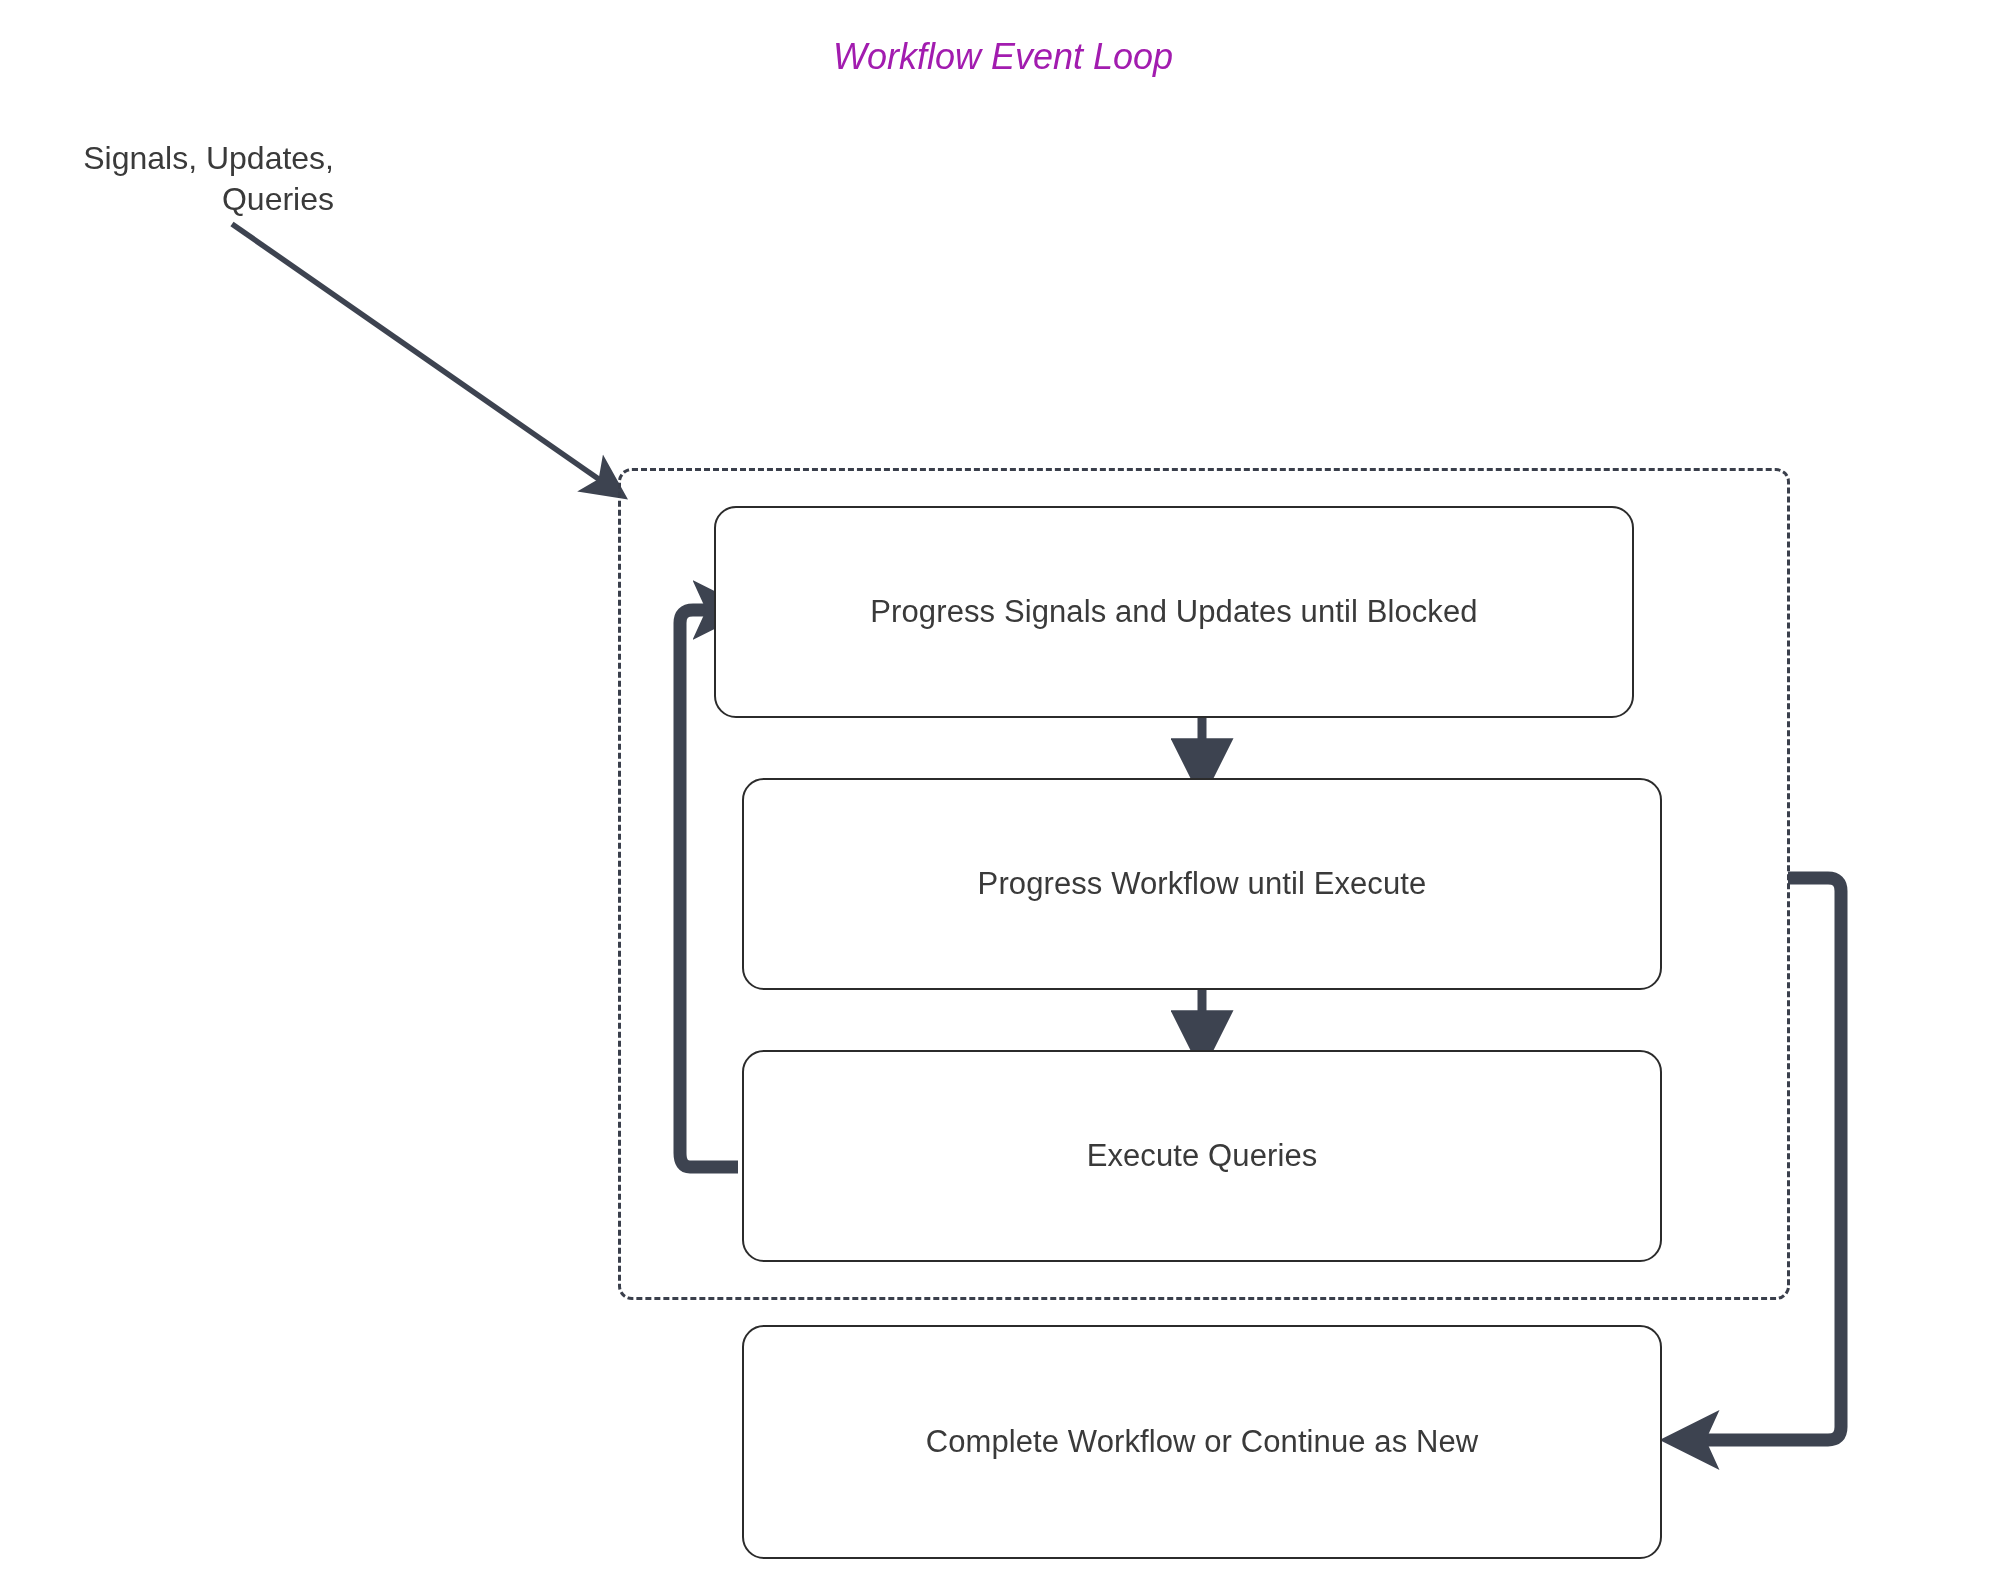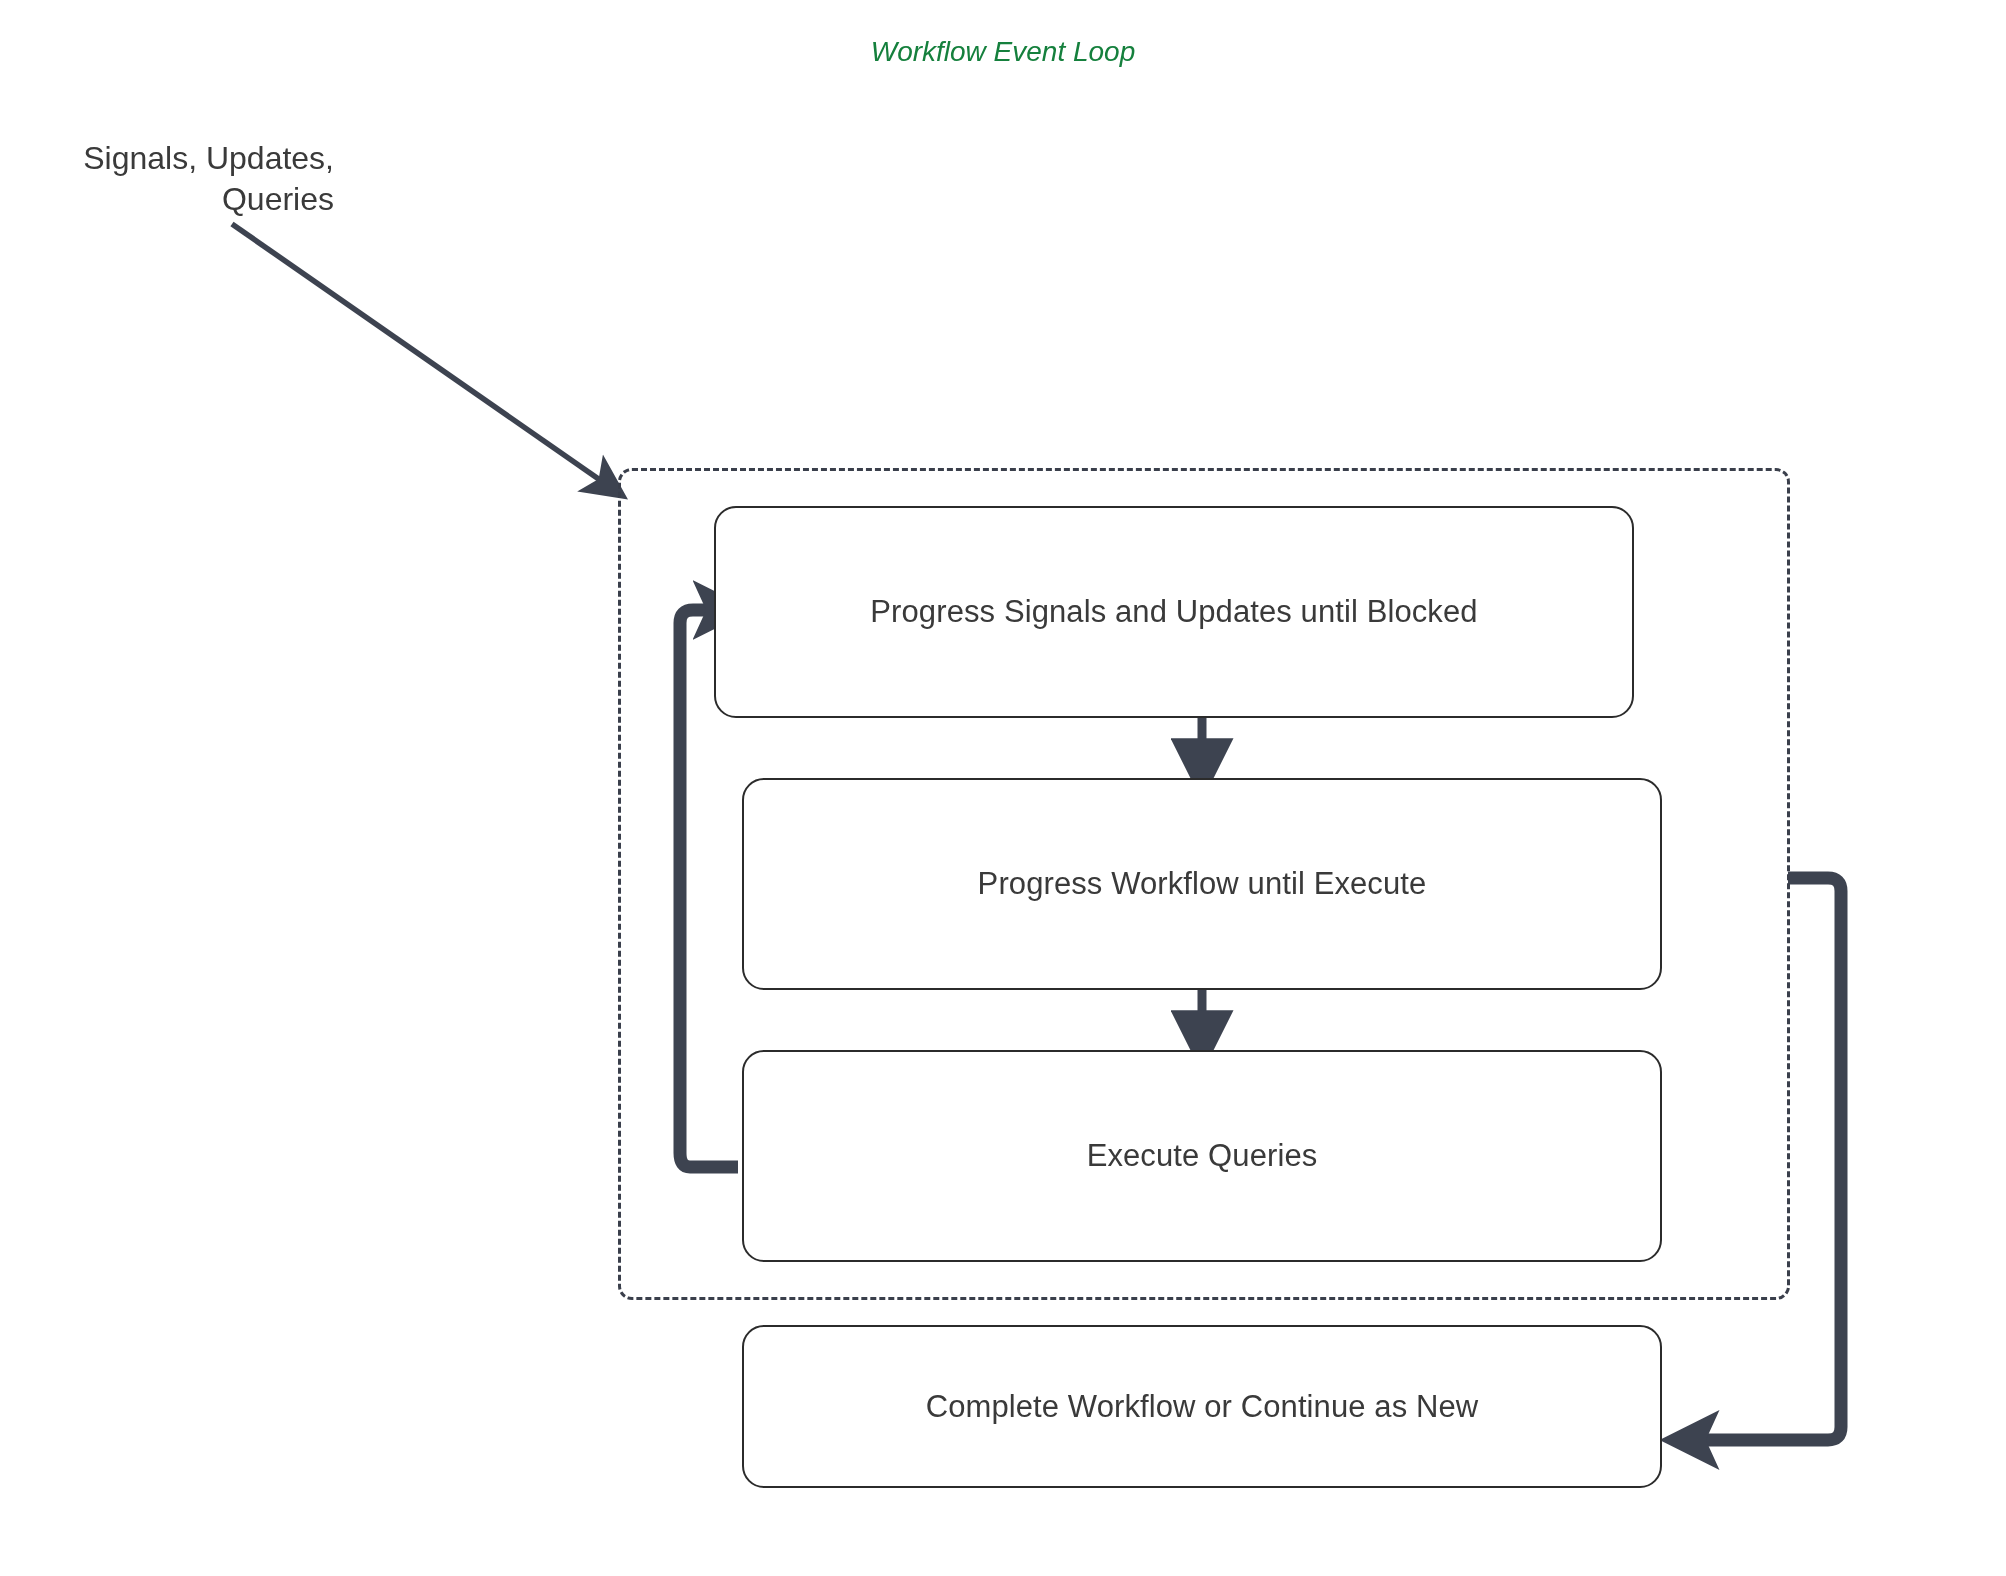--- a/index.html
+++ b/index.html
@@ -28,22 +28,22 @@
     box-sizing:border-box;
     border:3px dashed #3a3f4b;
     border-radius:14px;
     background:transparent;
   }
   #diagram-title{
     position:absolute;
     left:0;top:36px;width:2006px;
     text-align:center;
     font-style:italic;
-    font-size:28px;
-    color:#15803d;
+    font-size:36px;
+    color:#a21caf;
   }
   #external-input-label{
     position:absolute;
     left:10px;top:138px;width:324px;
     text-align:right;
     font-size:32px;
     line-height:1.28;
     color:#3a3a3a;
   }
   #external-input-label .l2{display:block;}
@@ -86,15 +86,15 @@
 
   <div class="group-box" style="left:618px;top:468px;width:1172px;height:832px;"></div>
 
 
   <div class="node" style="left:714px;top:506px;width:920px;height:212px;">Progress Signals and Updates until Blocked</div>
 
   <div class="node" style="left:742px;top:778px;width:920px;height:212px;">Progress Workflow until Execute</div>
 
   <div class="node" style="left:742px;top:1050px;width:920px;height:212px;">Execute Queries</div>
 
-  <div class="node" style="left:742px;top:1325px;width:920px;height:163px;">Complete Workflow or Continue as New</div>
+  <div class="node" style="left:742px;top:1325px;width:920px;height:234px;">Complete Workflow or Continue as New</div>
 
 </div>
 
 </body></html>

